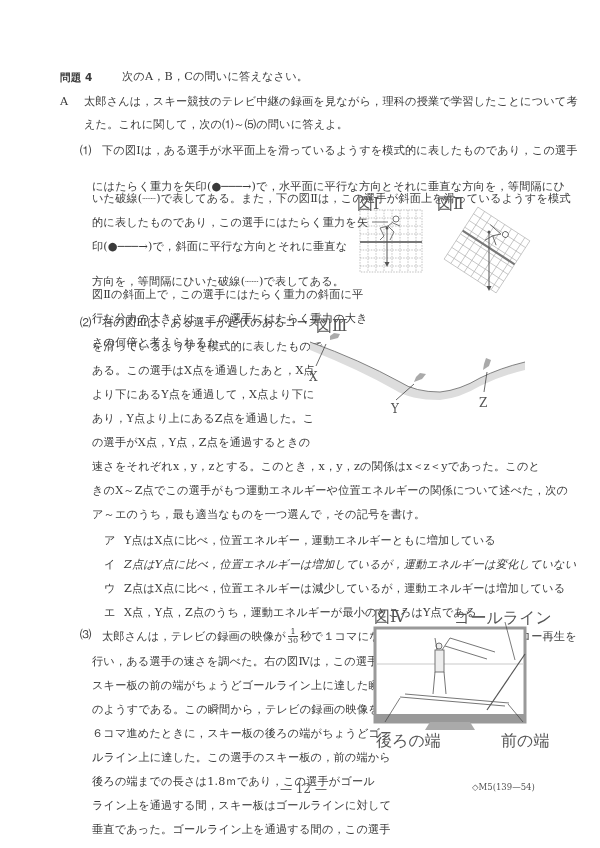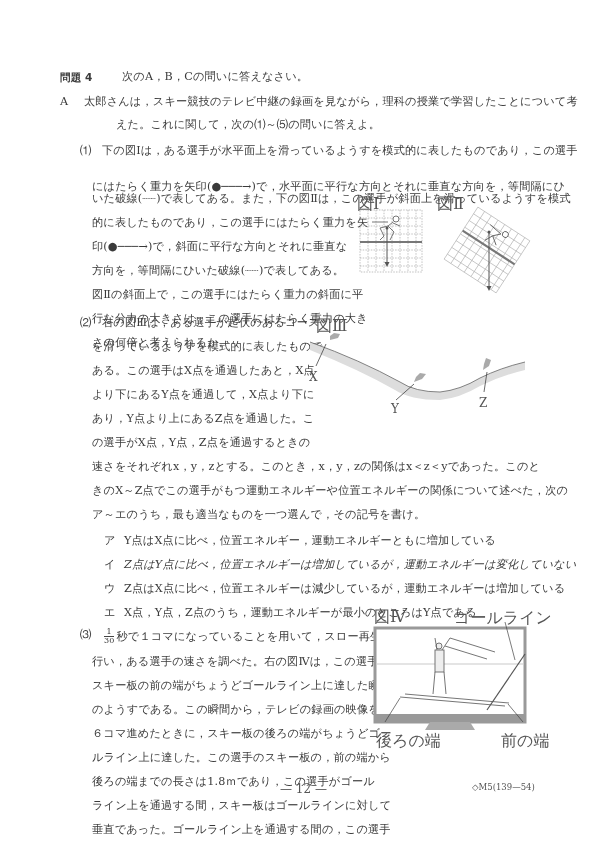--- a/index.html
+++ b/index.html
@@ -17,29 +17,29 @@
   svg { position:absolute; overflow:visible; }
 </style>
 </head>
 <body>
 
 <div class="ln bold" style="left:60px;top:70px;">問題 4</div>
 <div class="ln" style="left:122px;top:70px;">次のA，B，Cの問いに答えなさい。</div>
 
 <div class="ln" style="left:60px;top:95px;">A</div>
 <div class="ln" style="left:84px;top:95px;">太郎さんは，スキー競技のテレビ中継の録画を見ながら，理科の授業で学習したことについて考</div>
-<div class="ln" style="left:84px;top:118px;margin-left:32px;">えた。これに関して，次の⑴～⑸の問いに答えよ。</div>
+<div class="ln" style="left:84px;top:118px;">えた。これに関して，次の⑴～⑸の問いに答えよ。</div>
 
 <div class="ln" style="left:80px;top:144px;">⑴</div>
 <div class="ln" style="left:102px;top:144px;">下の図Ⅰは，ある選手が水平面上を滑っているようすを模式的に表したものであり，この選手</div>
 <div class="ln" style="left:92px;top:180px;">にはたらく重力を矢印(●───→)で，水平面に平行な方向とそれに垂直な方向を，等間隔にひ</div>
 <div class="ln" style="left:92px;top:192px;">いた破線(┈┈)で表してある。また，下の図Ⅱは，この選手が斜面上を滑っているようすを模式</div>
 <div class="ln" style="left:92px;top:216px;font-family:Liberation Mono, monospace;">的に表したものであり，この選手にはたらく重力を矢</div>
 <div class="ln" style="left:92px;top:240px;">印(●───→)で，斜面に平行な方向とそれに垂直な</div>
-<div class="ln" style="left:92px;top:264px;">方向を，等間隔にひいた破線(┈┈)で表してある。</div>
+<div class="ln" style="left:92px;top:275px;">方向を，等間隔にひいた破線(┈┈)で表してある。</div>
 <div class="ln" style="left:92px;top:288px;">図Ⅱの斜面上で，この選手にはたらく重力の斜面に平</div>
 <div class="ln" style="left:92px;top:312px;">行な分力の大きさは，この選手にはたらく重力の大き</div>
 <div class="ln" style="left:92px;top:336px;">さの何倍と考えられるか。</div>
 
 <div class="fig-label" style="left:357px;top:194px;">図Ⅰ</div>
 <svg style="left:360px;top:210px;" width="62" height="64" viewBox="0 0 62 64">
   <g stroke="#999" stroke-width="0.6" stroke-dasharray="1.5 1.2" fill="none">
     <rect x="0" y="0" width="62" height="62"></rect>
     <line x1="0" y1="8" x2="62" y2="8"></line>
       <line x1="0" y1="16" x2="62" y2="16"></line>
@@ -131,21 +131,21 @@
 <div class="ln" style="left:124px;top:534px;">Y点はX点に比べ，位置エネルギー，運動エネルギーともに増加している</div>
 <div class="ln" style="left:104px;top:558px;">イ</div>
 <div class="ln" style="left:124px;top:558px;font-style:italic;">Z点はY点に比べ，位置エネルギーは増加しているが，運動エネルギーは変化していない</div>
 <div class="ln" style="left:104px;top:582px;">ウ</div>
 <div class="ln" style="left:124px;top:582px;">Z点はX点に比べ，位置エネルギーは減少しているが，運動エネルギーは増加している</div>
 <div class="ln" style="left:104px;top:606px;">エ</div>
 <div class="ln" style="left:124px;top:606px;">X点，Y点，Z点のうち，運動エネルギーが最小のところはY点である</div>
 
 <div class="ln" style="left:80px;top:628px;">⑶</div>
 <div class="ln" style="left:102px;top:628px;">
-  <span class="frac"><span class="num">1</span><span>30</span></span><span>秒で１コマになっていることを用いて，スロー再生を</span>
+  <span>太郎さんは，テレビの録画の映像が</span><span class="frac"><span class="num">1</span><span>30</span></span><span>秒で１コマになっていることを用いて，スロー再生を</span>
 </div>
 <div class="ln" style="left:92px;top:655px;">行い，ある選手の速さを調べた。右の図Ⅳは，この選手の</div>
 <div class="ln" style="left:92px;top:679px;">スキー板の前の端がちょうどゴールライン上に達した瞬間</div>
 <div class="ln" style="left:92px;top:703px;">のようすである。この瞬間から，テレビの録画の映像を</div>
 <div class="ln" style="left:92px;top:727px;">６コマ進めたときに，スキー板の後ろの端がちょうどゴー</div>
 <div class="ln" style="left:92px;top:751px;">ルライン上に達した。この選手のスキー板の，前の端から</div>
 <div class="ln" style="left:92px;top:775px;">後ろの端までの長さは1.8ｍであり，この選手がゴール</div>
 <div class="ln" style="left:92px;top:799px;">ライン上を通過する間，スキー板はゴールラインに対して</div>
 <div class="ln" style="left:92px;top:823px;">垂直であった。ゴールライン上を通過する間の，この選手</div>
 

